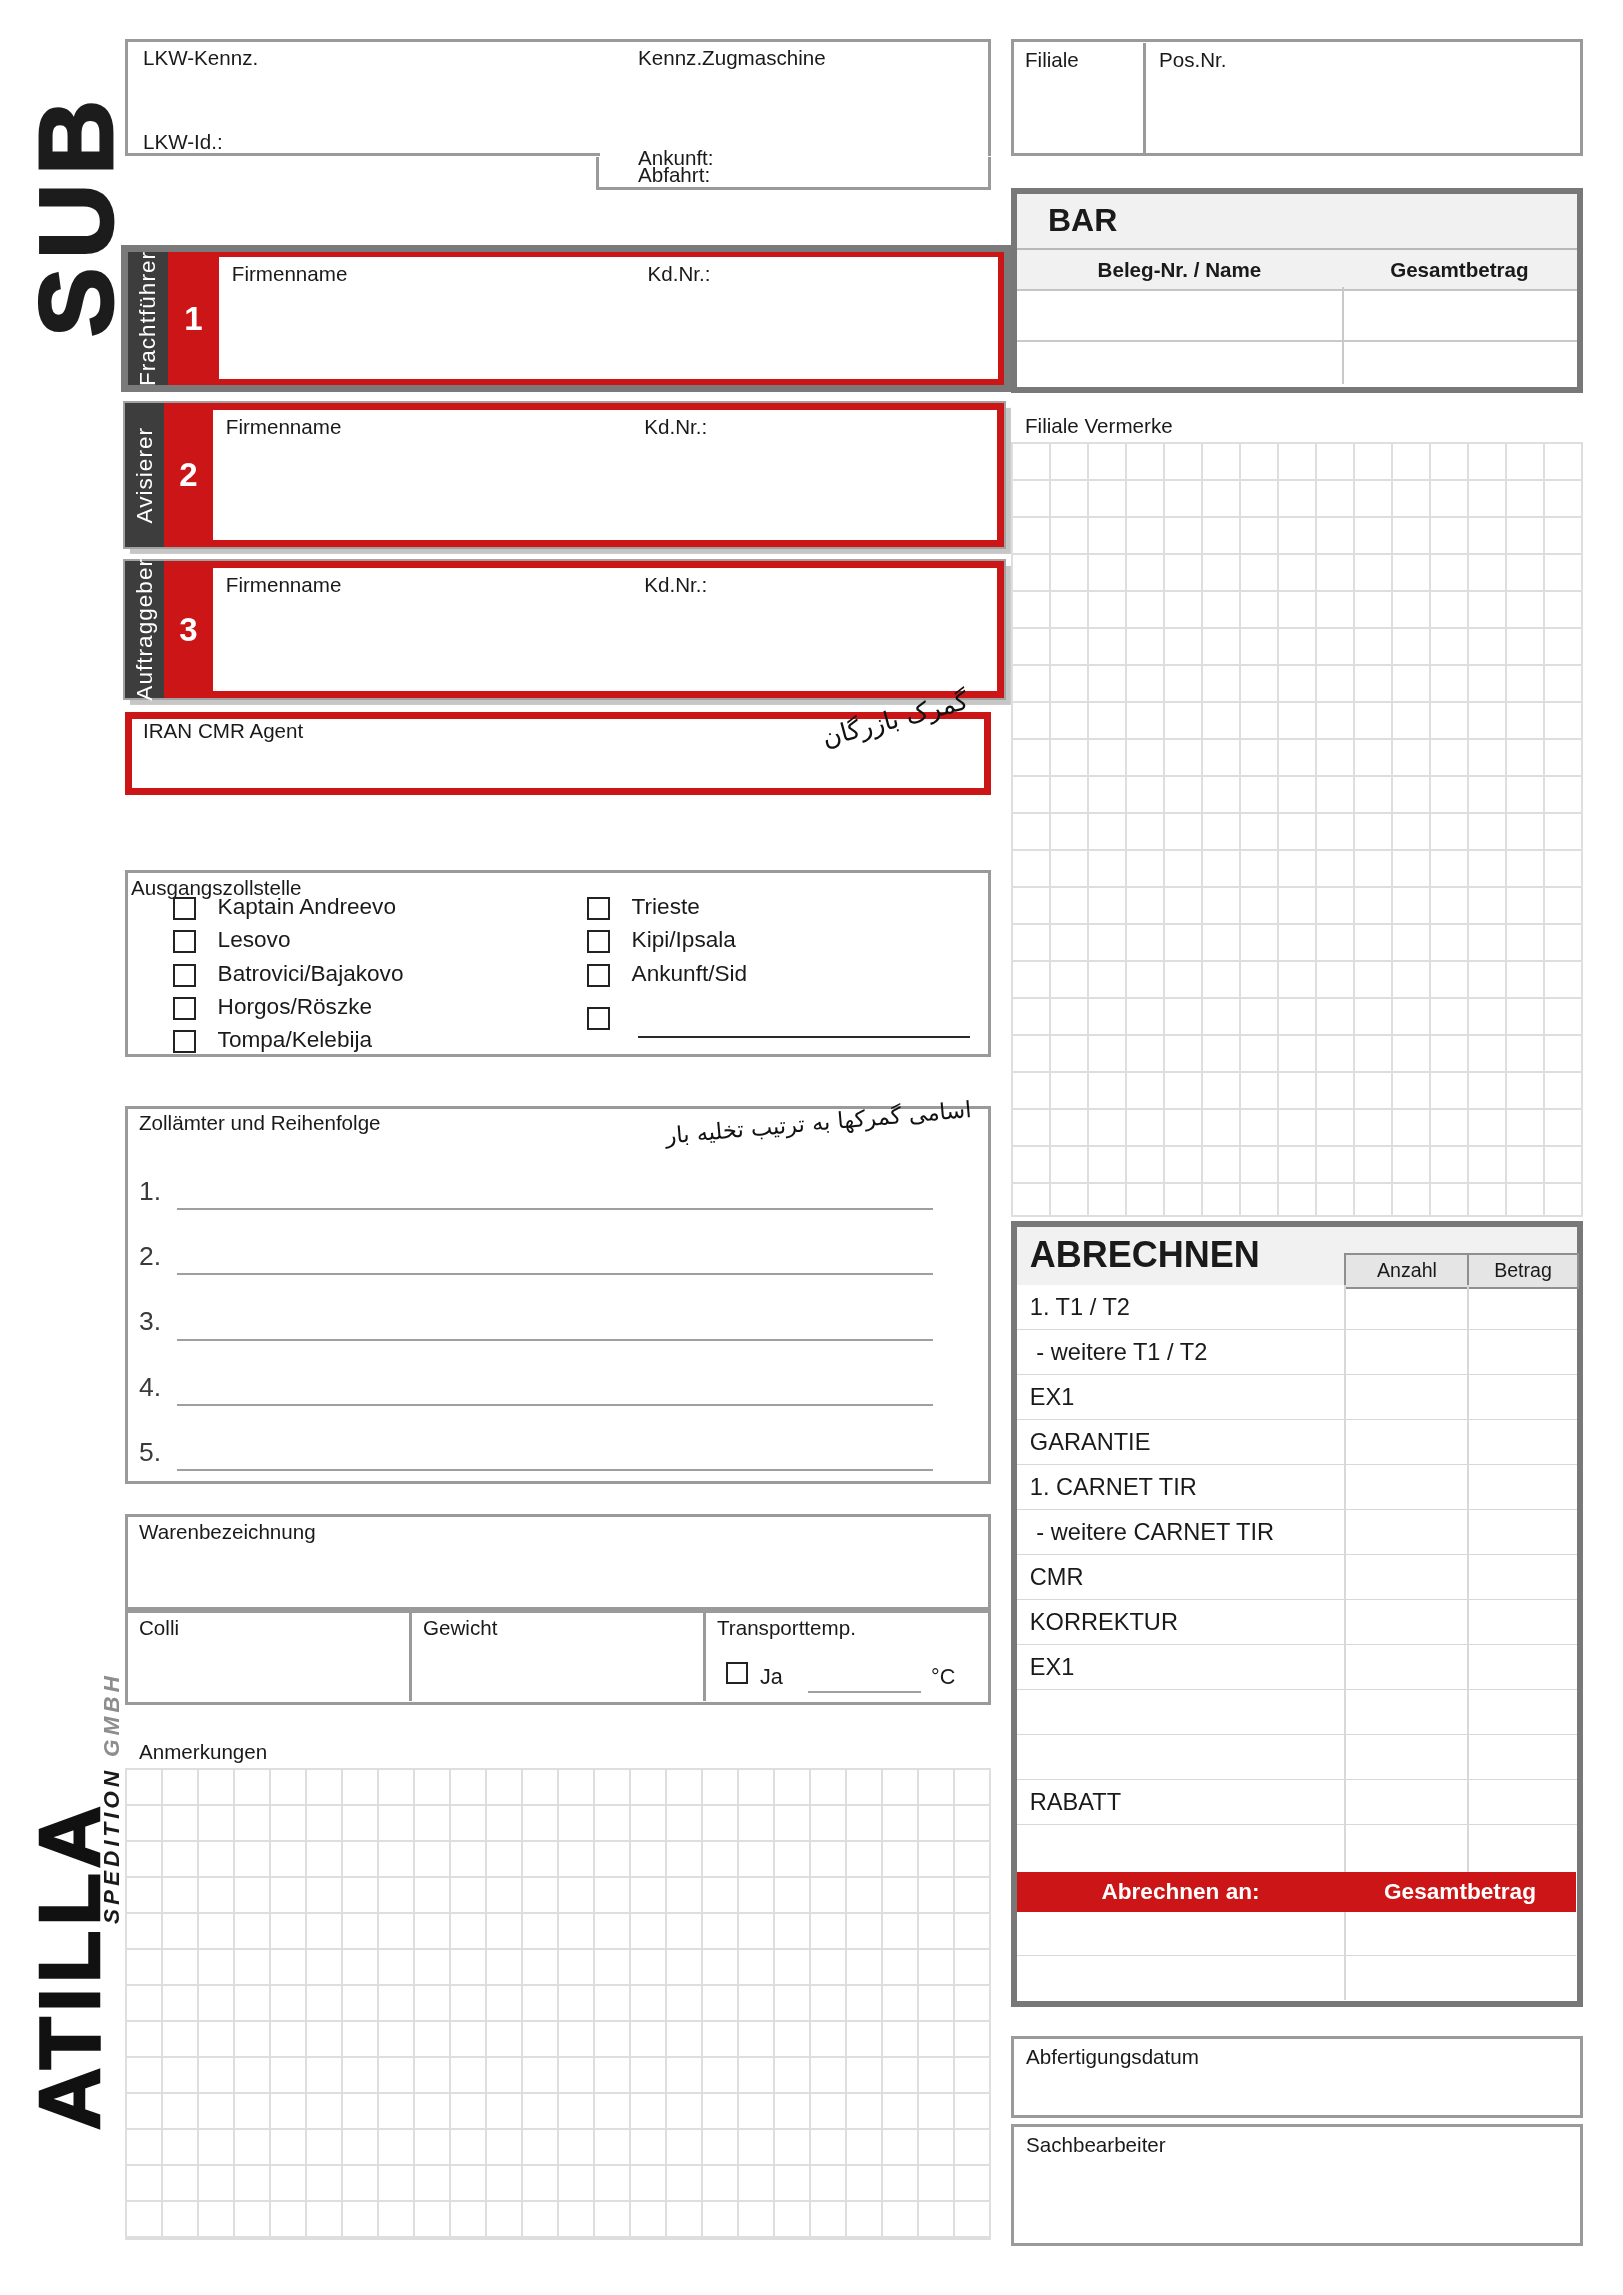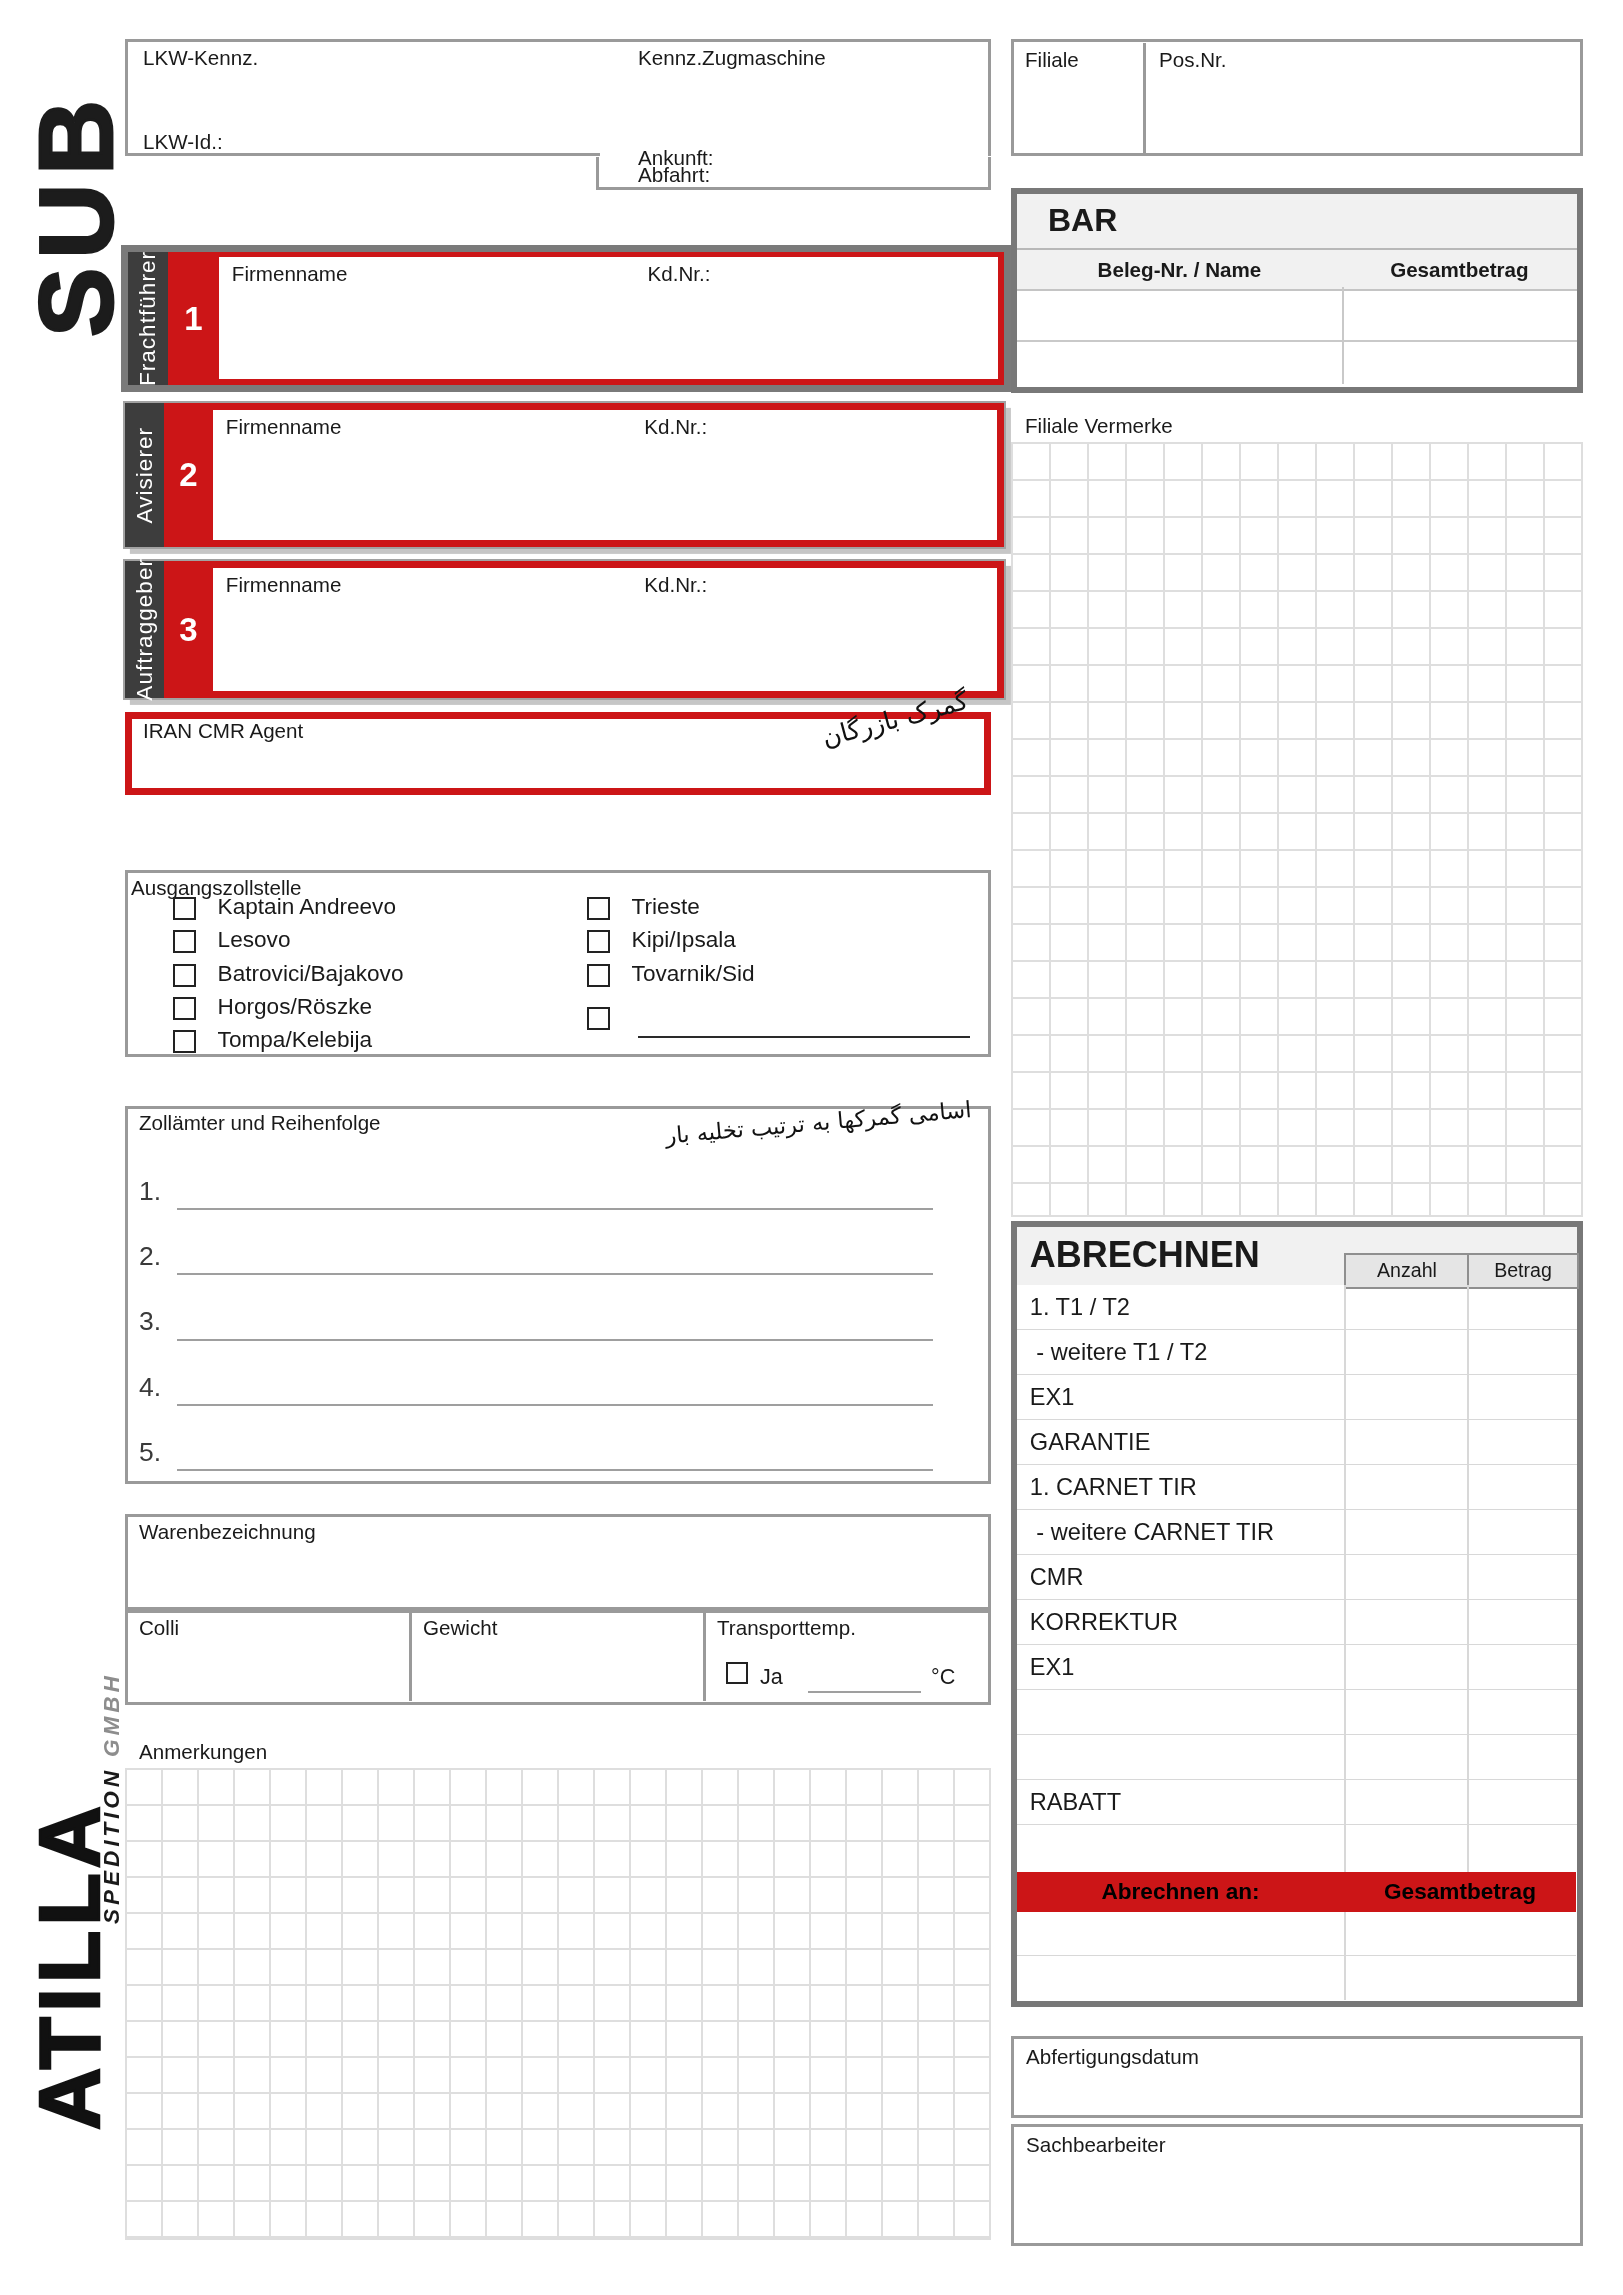--- a/index.html
+++ b/index.html
@@ -46,21 +46,21 @@
   .bar-head{display:flex;height:39px;background:var(--header-bg,#f1f1f1);border-bottom:2px solid #c4c4c4;}
   .bar-head div{display:flex;align-items:center;justify-content:center;font-size:20.6px;font-weight:bold;}
   .bar-row{height:49px;}
   
   .abr-title{height:58px;background:var(--header-bg,#f1f1f1);font-size:36px;font-weight:bold;
              line-height:56px;padding-left:12.8px;}
   .abr-cell{position:absolute;background:#e5e5e5;border:2px solid #8f8f8f;font-size:19.6px;
             display:flex;align-items:center;justify-content:center;}
   .abr-row{height:45px;border-bottom:1.5px solid #d8d8d8;font-size:23.6px;line-height:44px;padding-left:12.8px;
            white-space:pre;box-sizing:border-box;}
-  .abr-banner{position:absolute;display:flex;background:var(--red,#cc1517);color:#000000;font-weight:bold;font-size:22.6px;}
+  .abr-banner{position:absolute;display:flex;background:var(--red,#cc1517);color:#ffffff;font-weight:bold;font-size:22.6px;}
   .abr-banner div{display:flex;align-items:center;justify-content:center;}
   .fieldline{border-top:2.5px solid #9f9f9f;}
   .persian{font-family:"DejaVu Sans",sans-serif;color:#111;direction:rtl;}
 </style>
 </head>
 <body>
 
 <div class="page">
 
   <div class="abs vtext sub-logo">SUB</div>
@@ -163,21 +163,21 @@
   <div class="abs chk-row" style="left:587px;top:896px;">
     <span class="checkbox"></span>
     <span class="chk-label">Trieste</span>
   </div>
   <div class="abs chk-row" style="left:587px;top:929px;">
     <span class="checkbox"></span>
     <span class="chk-label">Kipi/Ipsala</span>
   </div>
   <div class="abs chk-row" style="left:587px;top:963px;">
     <span class="checkbox"></span>
-    <span class="chk-label">Tovarnik/Sid</span>
+    <span class="chk-label">Ankunft/Sid</span>
   </div>
   <span class="abs checkbox" style="left:587px;top:1007px;"></span>
   <div class="abs" style="left:638px;top:1036px;width:332px;border-top:2.9px solid #2a2a2a;"></div>
 
   <div class="abs gbox" style="left:125px;top:1106px;width:866px;height:378px;"></div>
   <div class="abs lbl" style="left:139px;top:1112px;">Zollämter und Reihenfolge</div>
   <div class="abs persian" style="left:579px;top:1113px;width:393px;font-size:22.6px;text-align:right;transform:rotate(-5deg);">اسامی گمرکها به ترتیب تخلیه بار</div>
 
   <div class="abs" style="left:139px;top:1176px;font-size:26.5px;color:#3a3a3a;">1.</div>
   <div class="abs fieldline" style="left:177px;top:1208px;width:756px;"></div>

